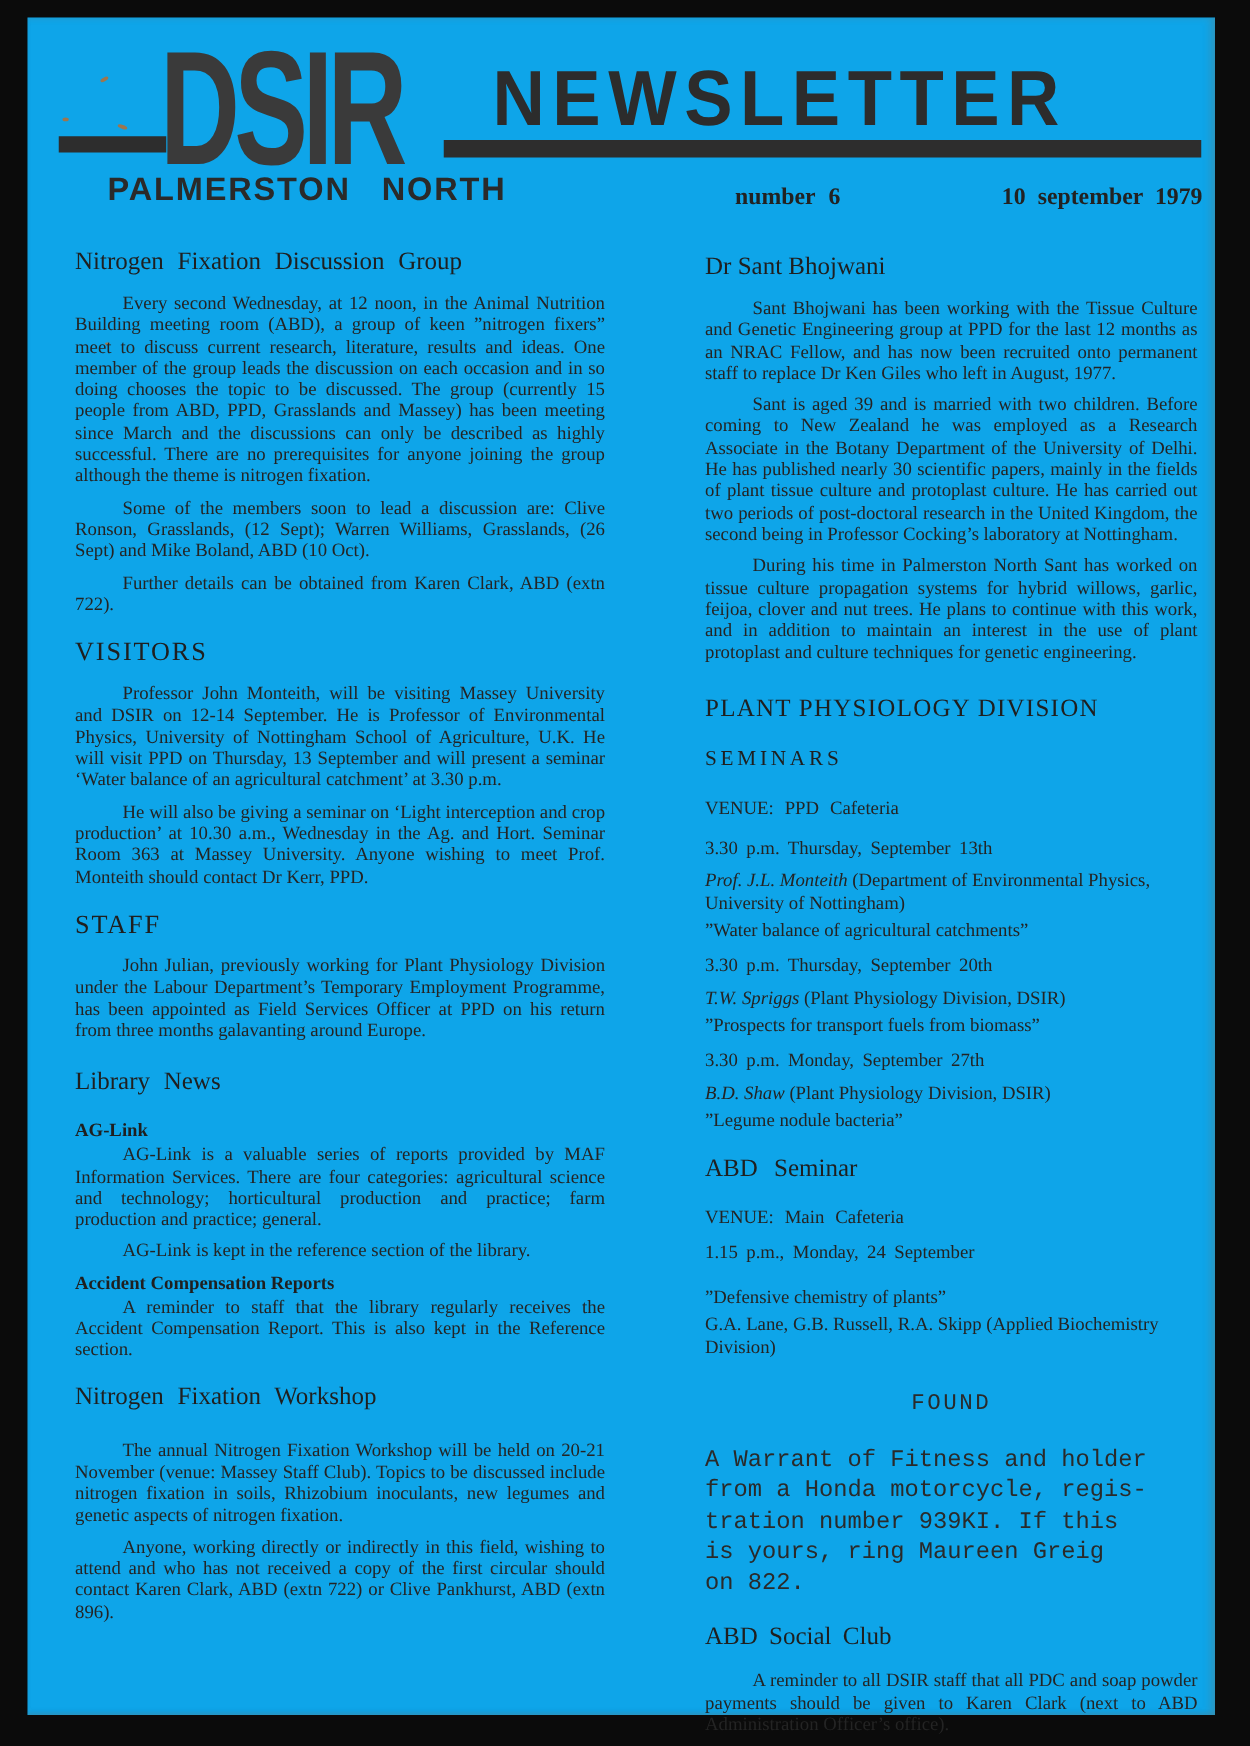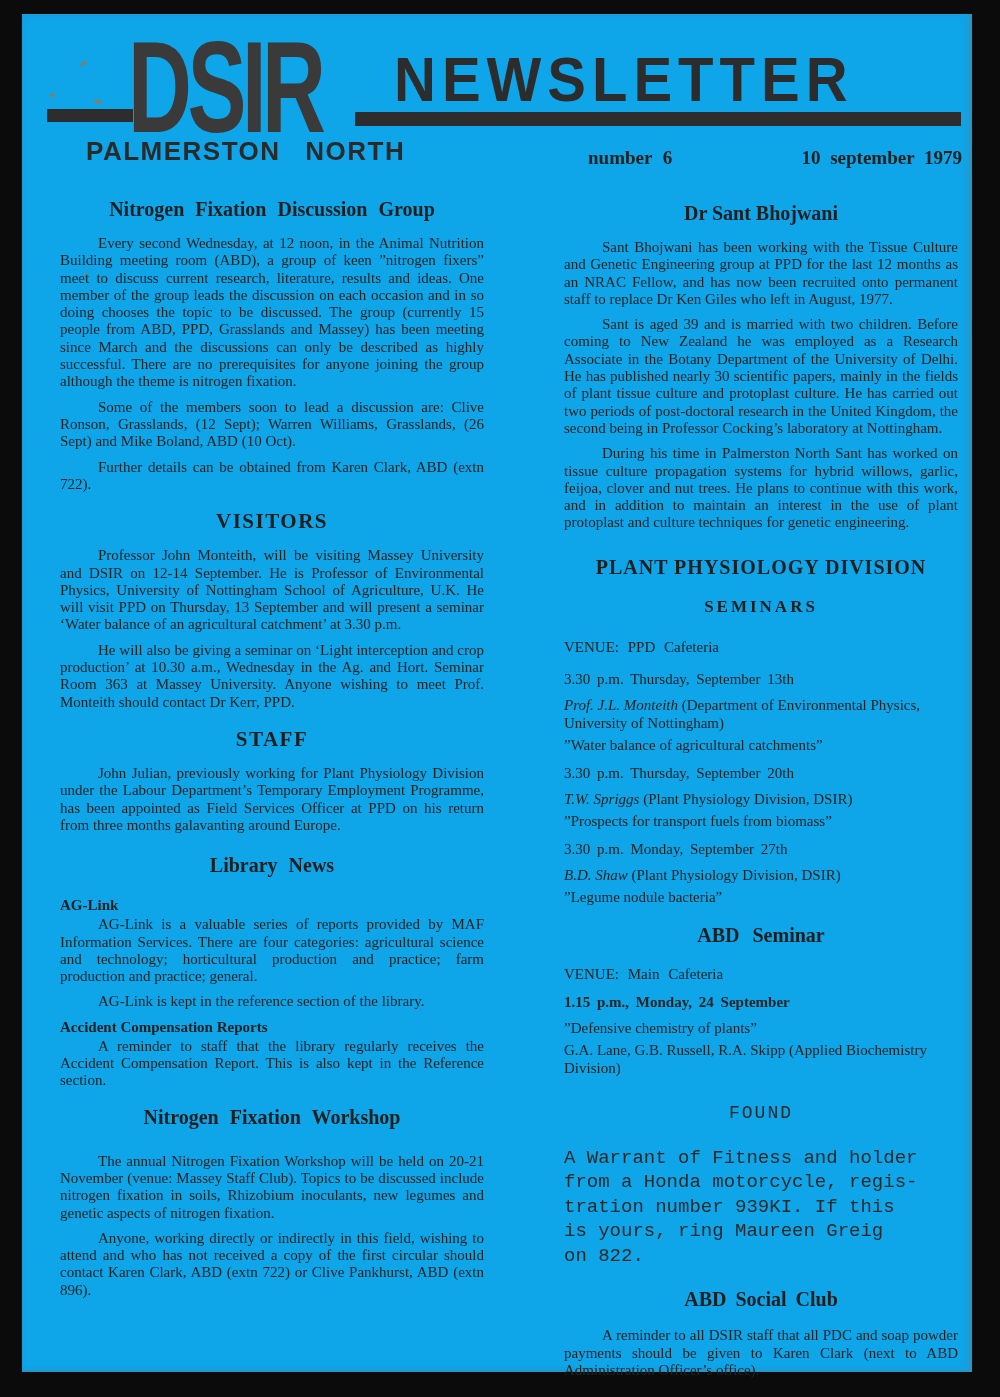--- a/index.html
+++ b/index.html
@@ -58,21 +58,21 @@
   .col { position:absolute; }
   .col-left  { left:38px;  top:184px; width:424px; }
   .col-right { left:542px; top:188px; width:394px; }
 
   .col p {
     font-size:15px; line-height:17.3px;
     text-align:justify; text-indent:38px;
     margin:0 0 8px 0; color:#242424;
   }
   h2 {
-    font-size:20px; font-weight:bold; text-align:center;
+    font-size:20px; font-weight:normal; text-align:left;
     margin:16px 0 14px 0; color:#1f1f1f; line-height:1.15;
   }
   h2.first { margin-top:0; }
   h2.spread  { word-spacing:6px; }
   h2.caps    { letter-spacing:1.5px; font-size:21px; }
   h3 {
     font-size:15px; font-weight:bold; margin:4px 0 2px 0; color:#1f1f1f;
   }
   .h-division { margin:24px 0 0 0; letter-spacing:1px; font-size:20px; }
   .h-seminars { margin:18px 0 0 0; letter-spacing:3px; font-size:17px; }
@@ -168,21 +168,21 @@
     </div>
 
     <div>
       <div class="sem-line sem-time">3.30 p.m.  Monday, September 27th</div>
       <div class="sem-line sem-speaker"><i>B.D. Shaw</i><span> (Plant Physiology Division, DSIR)</span></div>
       <div class="sem-line">”Legume nodule bacteria”</div>
     </div>
 
     <h2 class="spread" style="margin-top:18px; margin-bottom:18px; word-spacing:8px;">ABD Seminar</h2>
     <div class="sem-line" style="margin-bottom:10px; word-spacing:5px;">VENUE:  Main Cafeteria</div>
-    <div class="sem-line" style="margin-bottom:8px; word-spacing:3px;font-weight:bold;">1.15 p.m., Monday, 24 September</div>
+    <div class="sem-line" style="margin-bottom:18px; word-spacing:3px;">1.15 p.m., Monday, 24 September</div>
     <div class="sem-line" style="margin-top:8px;">”Defensive chemistry of plants”</div>
     <div class="sem-line">G.A. Lane, G.B. Russell, R.A. Skipp (Applied Biochemistry Division)</div>
 
     <h2 class="found-head">FOUND</h2>
     <div class="typewriter">A Warrant of Fitness and holder
 from a Honda motorcycle, regis-
 tration number 939KI.  If this
 is yours, ring Maureen Greig
 on 822.</div>
 

